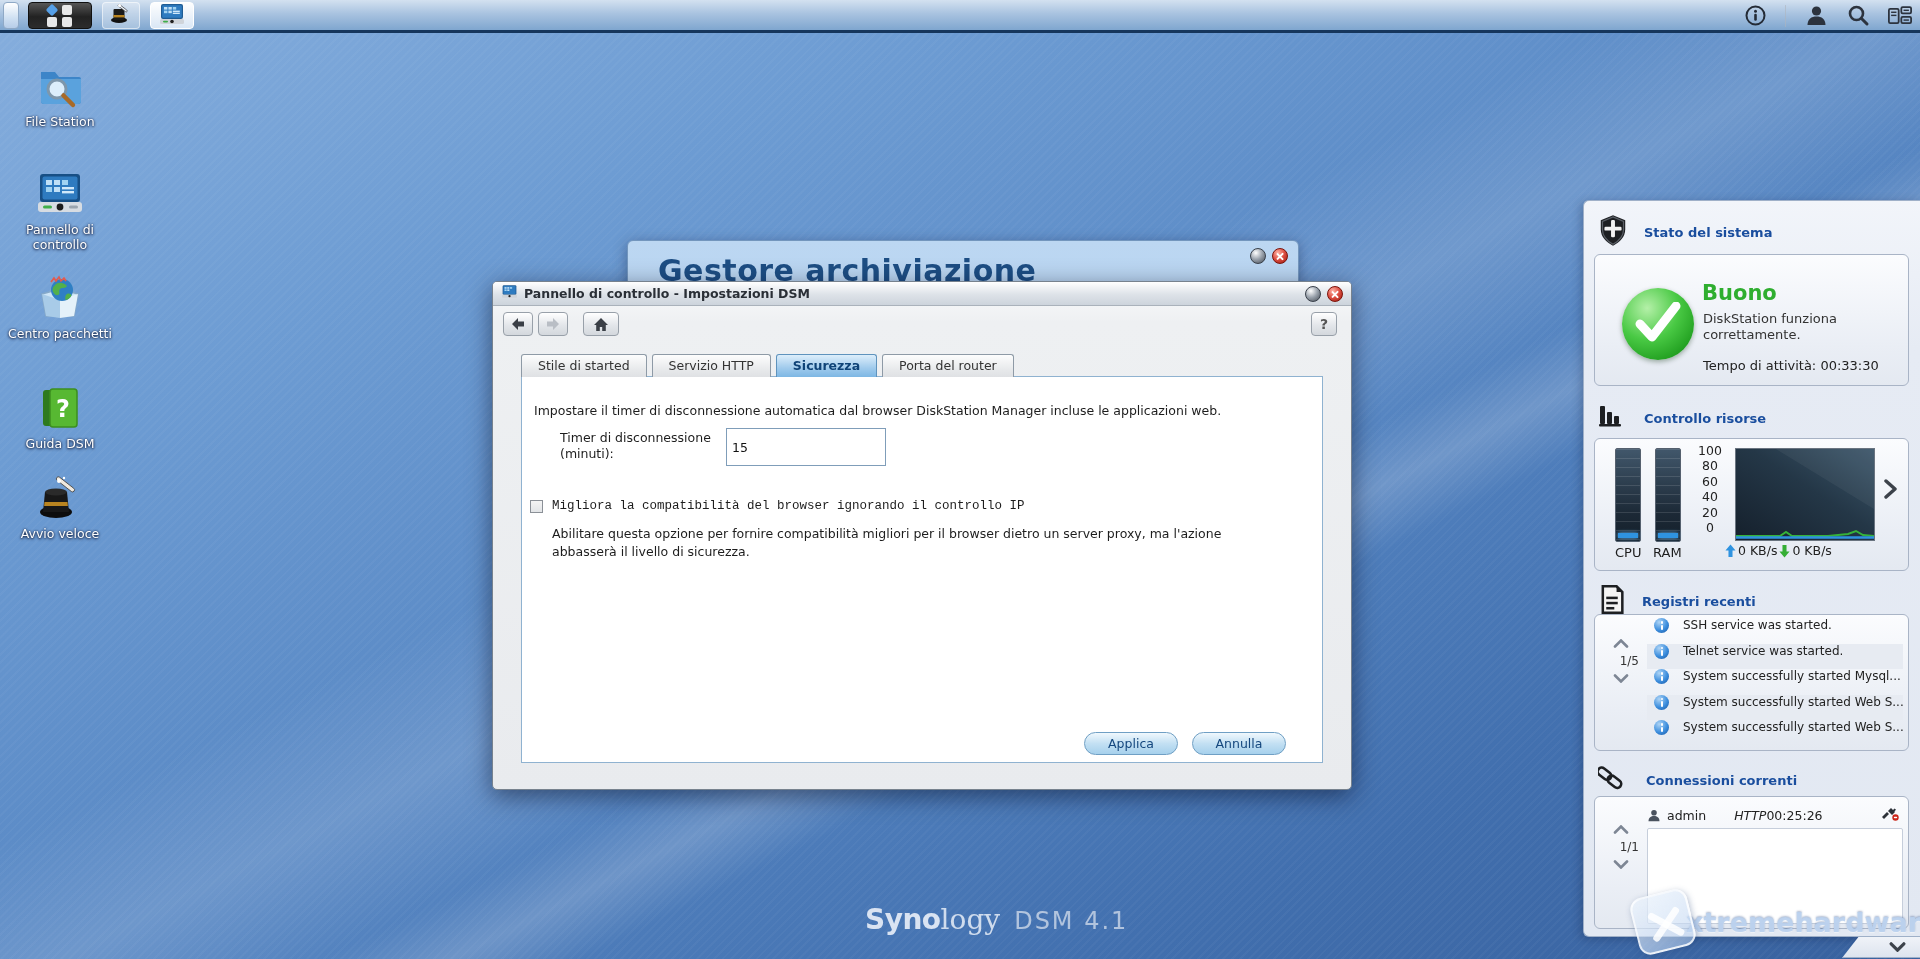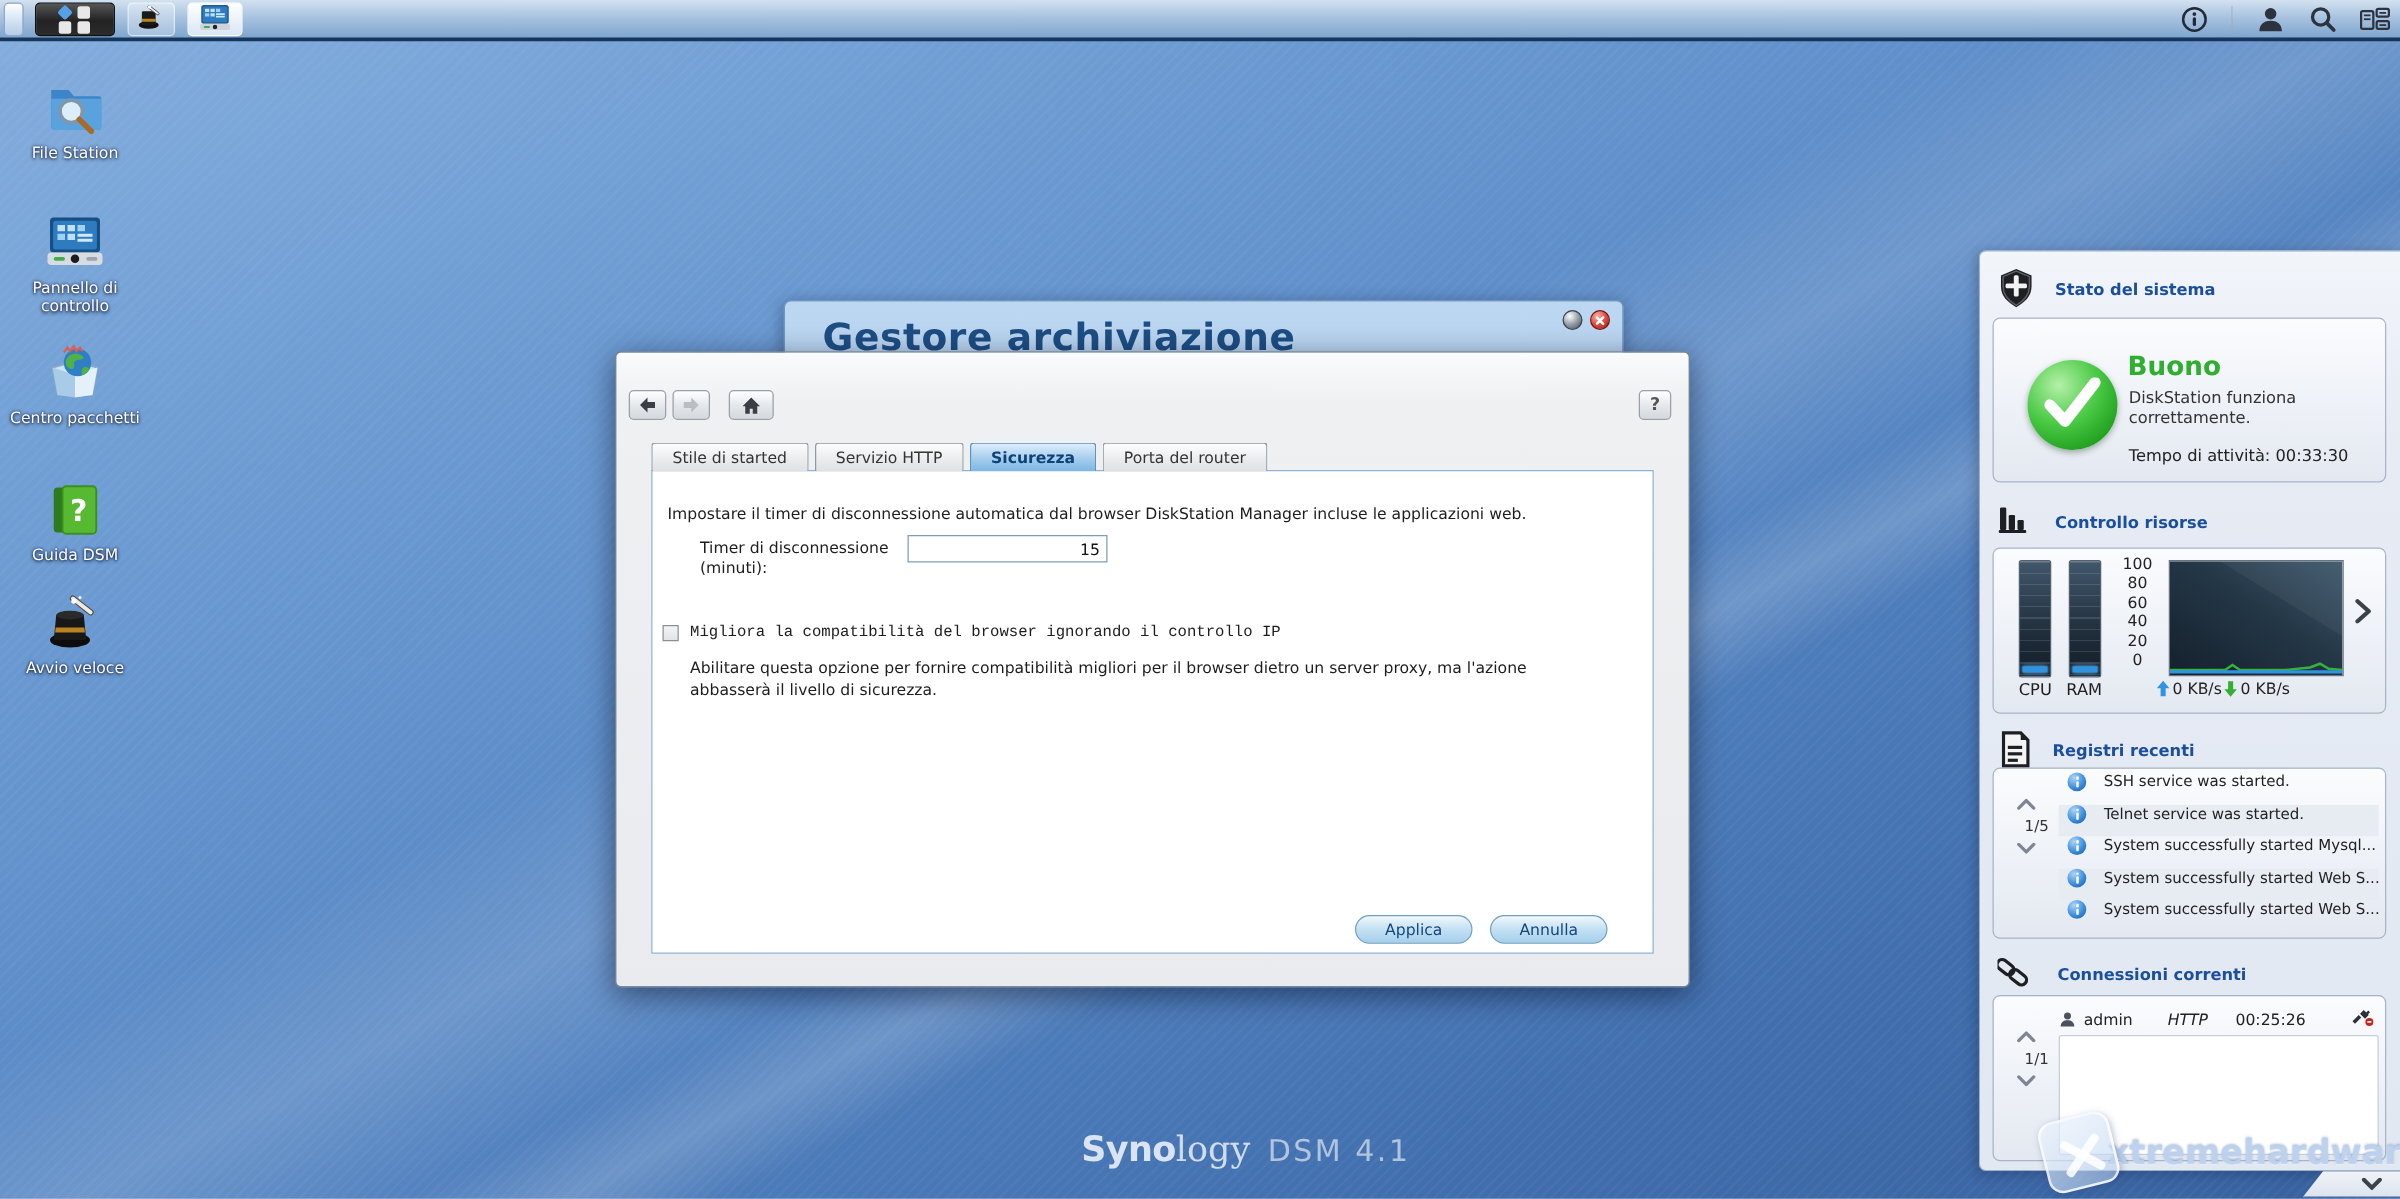--- a/index.html
+++ b/index.html
@@ -68,21 +68,21 @@
     display:flex; align-items:center; justify-content:center; cursor:pointer; }
   .dlg-tabs { position:absolute; left:28px; top:72px; height:23px; display:flex; z-index:2; }
   .tab { height:23px; line-height:22px; padding:0 16px; margin-right:5px; font-size:12.5px; color:#333;
     background:linear-gradient(#fdfdfd,#e6e8ea 70%,#dfe1e4); border:1px solid #8e9aa6; border-bottom:none;
     border-radius:3px 3px 0 0; cursor:pointer; }
   .tab.active { background:linear-gradient(#ddeefb,#9fcaec 60%,#7db7e4); color:#0f4377; font-weight:bold; border-color:#5f93bd; }
   .dlg-panel { position:absolute; left:28px; top:94px; width:802px; height:387px; background:#fff; border:1px solid #8fb2d0; }
   .intro { position:absolute; left:12px; top:26px; width:760px; font-size:12.5px; color:#1d1d1d; }
   .field-label { position:absolute; left:38px; top:53px; font-size:12.5px; color:#1d1d1d; line-height:1.3; }
   .timer-input { position:absolute; left:204px; top:51px; width:160px; height:22px; border:1px solid #7f9db9;
-    font-family:"DejaVu Sans","Liberation Sans",sans-serif; font-size:12.5px; color:#111; padding:2px 5px;text-align:right; }
+    font-family:"DejaVu Sans","Liberation Sans",sans-serif; font-size:12.5px; color:#111; padding:18px 5px; }
   .chk-row { position:absolute; left:8px; top:122px; display:flex; align-items:center;font-family:Liberation Mono, monospace; }
   .checkbox { width:13px; height:13px; border:1px solid #8b9097; background:linear-gradient(#f4f4f4,#e2e4e7); margin-top:1px; cursor:pointer; }
   .chk-label { margin-left:9px; font-size:12.5px; color:#1d1d1d; }
   .note { position:absolute; left:30px; top:148px; width:690px; font-size:12.5px; color:#1d1d1d; line-height:1.45; }
   .dlg-buttons { position:absolute; right:36px; bottom:7px; display:flex; gap:14px; }
   .pill-btn { min-width:94px; height:23px; border-radius:12px; border:1px solid #6f9fc4; cursor:pointer;
     background:linear-gradient(#f0f8fd,#c3e0f3 50%,#a6d0ec); color:#14477e; font-size:12.5px;
     font-family:"DejaVu Sans","Liberation Sans",sans-serif; padding:0 14px; }
 
   
@@ -122,21 +122,21 @@
   .log-row { height:25.5px; display:flex; padding-left:7px; }
   .log-row.alt { background:#e7ebf2; }
   .log-text { margin-left:14px; font-size:12px; color:#222; white-space:nowrap; overflow:hidden; }
   .info-dot { width:15px; height:15px; border-radius:50%; flex:0 0 15px;
     background:radial-gradient(circle at 35% 28%, #aed4f5, #3c8ede 55%, #15539e); position:relative; }
   .info-dot::before { content:""; position:absolute; left:6.5px; top:3px; width:2.5px; height:2.5px; background:#fff; border-radius:50%; }
   .info-dot::after { content:""; position:absolute; left:6.5px; top:6.5px; width:2.5px; height:5.5px; background:#fff; border-radius:1px; }
 
   
   .conn-row { position:absolute; left:52px; top:7px; width:256px; height:22px; display:flex; align-items:center; font-size:12.5px; color:#222; }
-  .conn-row .usr { margin-left:6px; } .conn-row .proto { margin-left:28px;font-style:italic; } .conn-row .time { margin-left:22px; }
+  .conn-row .usr { margin-left:6px; } .conn-row .proto { margin-left:28px;font-style:italic; } .conn-row .time { }
   .conn-kick { margin-left:auto; margin-right:4px; cursor:pointer; }
   .conn-list { position:absolute; left:52px; top:31px; width:256px; height:96px; background:#fff; border:1px solid #c6cedb; border-radius:2px; }
 
   .sb-collapse { position:absolute; right:0; top:735px; width:78px; height:22px; background:linear-gradient(#f0f3f8,#dde4ee);
     border:1px solid #9fb0c8; border-right:none; clip-path:polygon(22% 0, 100% 0, 100% 100%, 0 100%); cursor:pointer;
     display:flex; align-items:center; justify-content:flex-end; padding-right:14px; }
 
   
   .brand { position:absolute; left:865px; top:903px; display:flex; align-items:baseline; }
   .brand .b1 { font-size:28px; font-weight:bold; color:rgba(238,243,250,.88); letter-spacing:-.5px; }
@@ -303,20 +303,38 @@
   <div class="lbl">Avvio veloce</div>
 </div>
 
 <div class="bgwin">
   <div class="bgwin-title">Gestore archiviazione</div>
   <div class="wbtn min" style="right:32px; top:7px"></div>
   <div class="wbtn close" style="right:10px; top:7px"></div>
 </div>
 
 <div class="dialog">
+  <div class="dlg-titlebar">
+    <span>
+      <svg width="17" height="15" viewBox="0 0 26 24">
+          <rect x="2" y="2" width="22" height="15" rx="2" fill="#1f5c94"></rect>
+          <rect x="3.2" y="3.2" width="19.6" height="12.6" rx="1" fill="#2e7bc0"></rect>
+          <rect x="5" y="5" width="3.4" height="2.6" fill="#bfe0f7"></rect>
+          <rect x="9.4" y="5" width="3.4" height="2.6" fill="#bfe0f7"></rect>
+          <rect x="13.8" y="5" width="3.4" height="2.6" fill="#9fd2f2"></rect>
+          <rect x="5" y="8.6" width="3.4" height="2.6" fill="#9fd2f2"></rect>
+          <rect x="9.4" y="8.6" width="3.4" height="2.6" fill="#bfe0f7"></rect>
+          <rect x="1" y="17" width="24" height="5" rx="1.5" fill="#cfd4da"></rect>
+          <circle cx="13" cy="19.5" r="1.8" fill="#222"></circle>
+        </svg>
+    </span>
+    <span class="dlg-title">Pannello di controllo - Impostazioni DSM</span>
+    <div class="wbtn min" style="right:30px; top:4px"></div>
+    <div class="wbtn close" style="right:8px; top:4px"></div>
+  </div>
   <div class="dlg-toolbar">
     <div class="nav-btn">
       <svg width="16" height="14" viewBox="0 0 16 14">
           <path d="M8 1 L2 7 l6 6 v-3.6 h6 V4.6 H8z" fill="#3a3f46"></path>
         </svg>
     </div>
     <div class="nav-btn">
       <svg width="16" height="14" viewBox="0 0 16 14">
           <path d="M8 1 l6 6 -6 6 v-3.6 H2 V4.6 h6z" fill="#b9bec5"></path>
         </svg>

